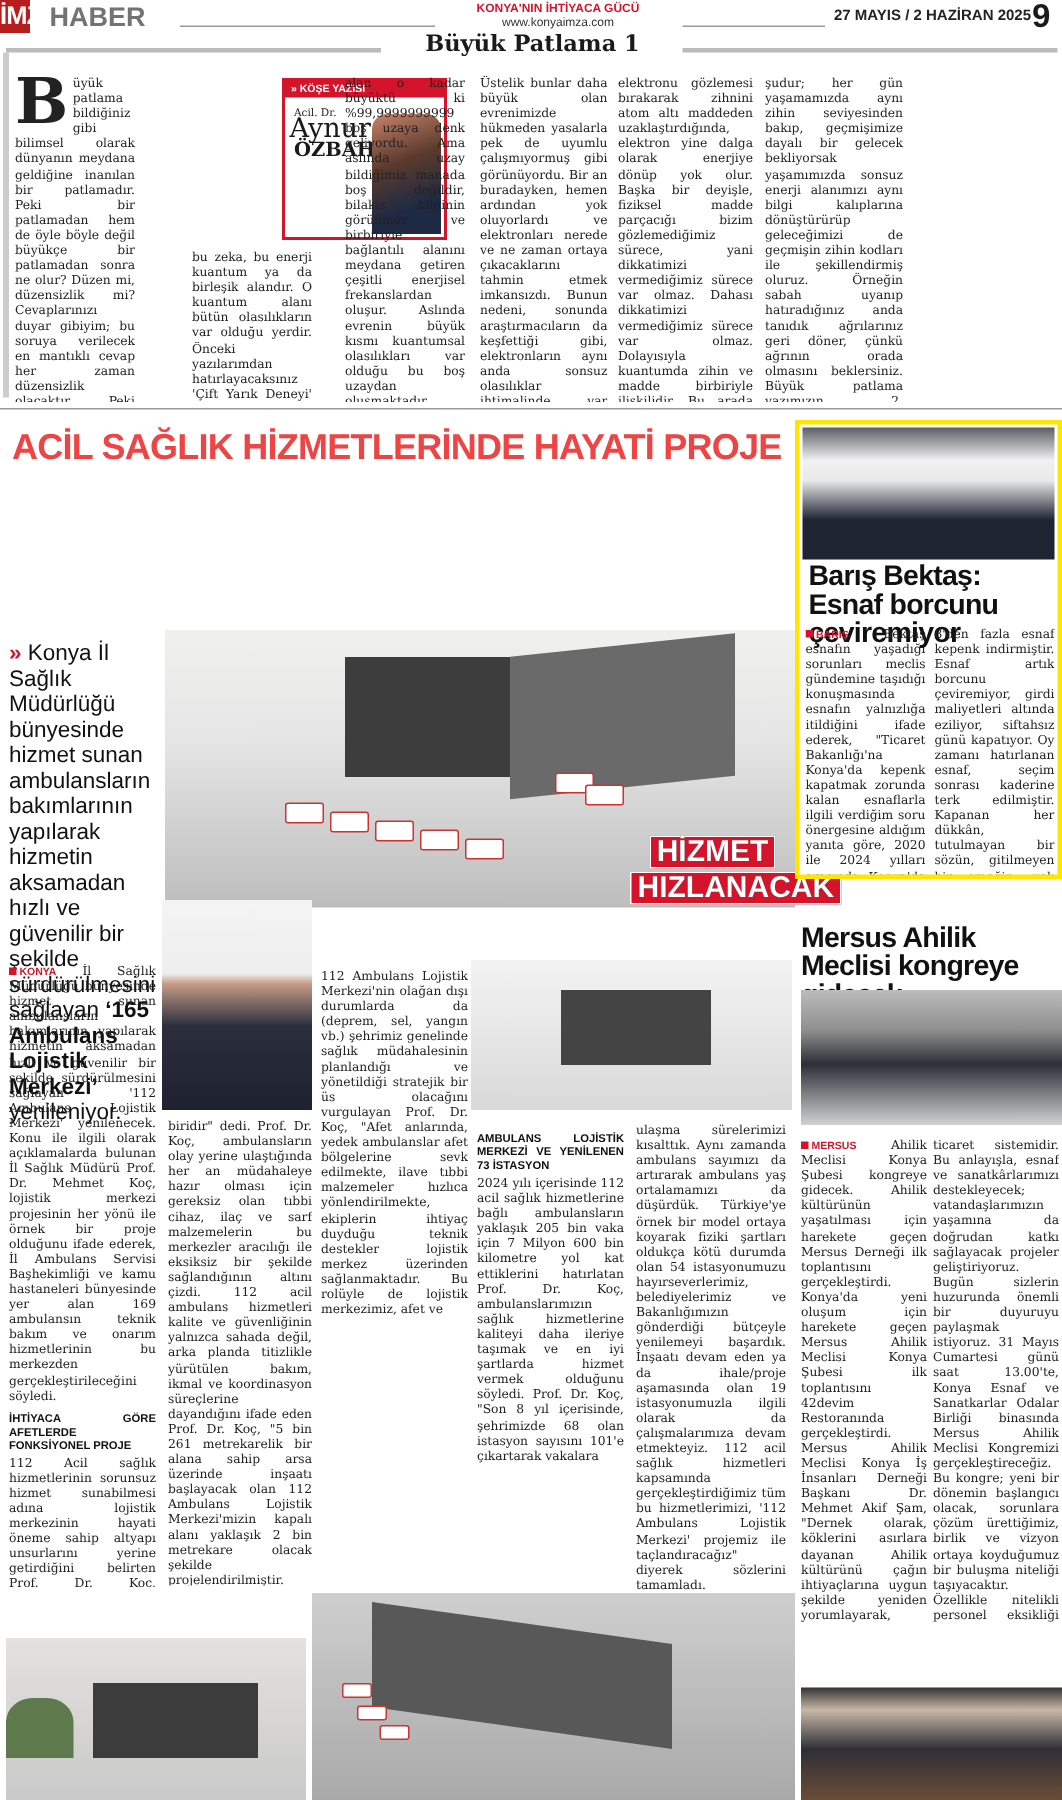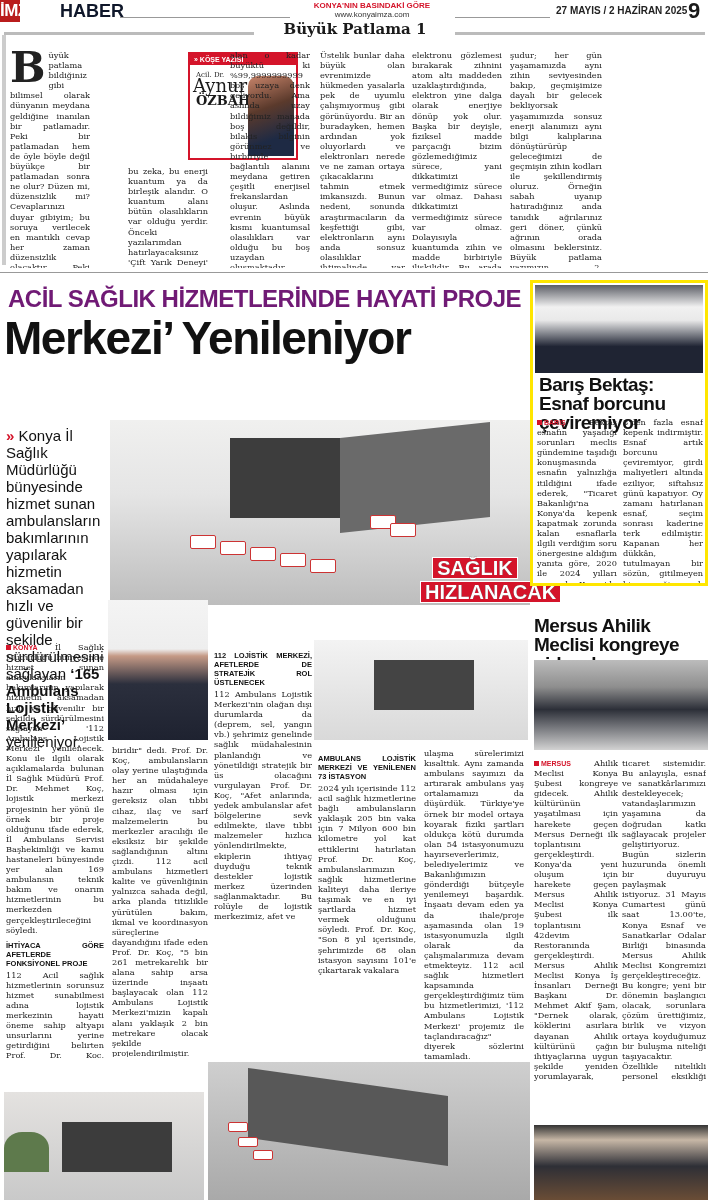--- a/index.html
+++ b/index.html
@@ -1,35 +1,35 @@
 <!DOCTYPE html>
 <html><head>
 <meta charset="utf-8">
 <style>
 *{box-sizing:border-box;margin:0;padding:0}
 body{width:708px;height:1200px;background:#fff;font-family:"DejaVu Serif",serif;color:#1a1a1a;position:relative;overflow:hidden}
 .abs{position:absolute}
 .masthead{left:0;top:0;width:708px;height:22px}
 .logo{left:0;top:0;width:20px;height:22px;background:#b91c1c;color:#fff;font:bold 17px "Liberation Sans",sans-serif;text-align:left;line-height:22px;letter-spacing:-0.5px}
-.haber{left:60px;top:1px;font:bold 18px "Liberation Sans",sans-serif;color:#0f172a}
+.haber{left:33px;top:1px;font:bold 18px "Liberation Sans",sans-serif;color:#737373}
 .slogan{left:292px;top:1px;width:160px;text-align:center;font:bold 8px "Liberation Sans",sans-serif;color:#d4142a}
 .site{left:292px;top:10px;width:160px;text-align:center;font:8px "Liberation Sans",sans-serif;color:#333}
 .date{left:556px;top:5px;font:bold 10px "Liberation Sans",sans-serif;color:#222}
 .pageno{left:688px;top:-2px;font:bold 22px "Liberation Sans",sans-serif}
 .hline{height:3px;background:#bbb}
 .sec-title{left:260px;top:20px;width:190px;text-align:center;font:bold 15px "DejaVu Serif",serif}
 .col{font-size:8.2px;line-height:10.1px;text-align:justify;color:#222;overflow:hidden}
 .dropcap{float:left;font:bold 42px "DejaVu Serif",serif;line-height:36px;margin-right:3px}
 .kose{left:188px;top:52px;width:110px;height:108px;border:2px solid #d4142a;background:#fff}
 .kose .band{background:#d4142a;color:#fff;font:bold 7px "Liberation Sans",sans-serif;padding:2px 4px}
 .kose .prof{font-size:7px;margin:6px 0 0 6px}
 .kose .name{font-size:18px;line-height:14px;margin-left:3px}
 .kose .sur{font:bold 13px "DejaVu Serif",serif;margin-left:6px}
 .portrait{background:linear-gradient(160deg,#c8846a,#5b3a2c 40%,#1e2a44 75%);border-radius:10px 10px 0 0}
-.kicker{left:8px;top:285px;font:bold 24px "Liberation Sans",sans-serif;letter-spacing:-0.5px;color:#701a75}
+.kicker{left:8px;top:285px;font:bold 24px "Liberation Sans",sans-serif;letter-spacing:-0.5px;color:#ef4444}
 .headline{left:4px;top:314px;width:520px;font:900 46px "Liberation Sans",sans-serif;line-height:48px;letter-spacing:-1.5px;color:#111}
 .lead{left:6px;top:427px;width:106px;font:15px "Liberation Sans",sans-serif;line-height:17px;color:#111}
 .lead .arr{color:#d4142a;font-weight:bold}
 .render{background:linear-gradient(180deg,#f0f0ef 0%,#e5e5e5 40%,#bdbdbd 100%)}
 .building{background:#555}
 .amb{background:#fff;border:1px solid #c33;border-radius:2px}
 .hizmet{left:420px;top:557px;width:110px;text-align:center;font:900 20px "Liberation Sans",sans-serif;line-height:20px;color:#fff;text-shadow:0 0 0 #000}
 .hizmet span{display:inline-block;background:#d4142a;padding:0 4px;margin-bottom:2px;border:1px solid #fff}
 .sidebar1{left:530px;top:280px;width:178px;height:306px;border:3px solid #ffe600;background:#fff}
 .sb-head{font:bold 19px "Liberation Sans",sans-serif;line-height:19px;letter-spacing:-0.5px;color:#111}
@@ -38,21 +38,21 @@
 .subhead{font:bold 7.5px "Liberation Sans",sans-serif;line-height:9px;color:#111;margin:6px 0 2px}
 .photo{background:linear-gradient(180deg,#8d8d8d,#4d4d4d)}
 </style>
 </head>
 <body>
 
 <div class="abs masthead">
   <div class="abs logo">İMZA</div>
   <div class="abs haber">HABER</div>
   <div class="abs hline" style="left:120px;top:17px;width:170px;height:1px;background:#999"></div>
-  <div class="abs slogan">KONYA'NIN BASINDAKİ GÖRE</div>
+  <div class="abs slogan">KONYA'NIN İHTİYACA GÜCÜ</div>
   <div class="abs site">www.konyaimza.com</div>
   <div class="abs hline" style="left:455px;top:17px;width:95px;height:1px;background:#999"></div>
   <div class="abs date">27 MAYIS / 2 HAZİRAN 2025</div>
   <div class="abs pageno">9</div>
 </div>
 
 <div class="abs hline" style="left:4px;top:32px;width:250px"></div>
 <div class="abs sec-title">Büyük Patlama 1</div>
 <div class="abs hline" style="left:455px;top:32px;width:250px"></div>
 <div class="abs" style="left:2px;top:35px;width:4px;height:230px;background:#ccc"></div>
@@ -71,21 +71,20 @@
 
 <div class="abs col" style="left:128px;top:166px;width:80px;height:102px">bu zeka, bu enerji kuantum ya da birleşik alandır. O kuantum alanı bütün olasılıkların var olduğu yerdir. Önceki yazılarımdan hatırlayacaksınız 'Çift Yarık Deneyi' ile bilim adamları klasik fizikte evrendeki her şeyin yapıtaşı olan atomların davranışını incelediği sırada bir biçimde 'atom altı parçacıklar' yani 'kuarklar' keşfetmişlerdi. Deneyde minicik elektronlarla karşılaştığında bu</div>
 <div class="abs col" style="left:230px;top:50px;width:80px;height:218px">alan o kadar büyüktü ki %99,9999999999 boş uzaya denk geliyordu. Ama aslında uzay bildiğimiz manada boş değildir, bilakis bilginin görünmez ve birbiriyle bağlantılı alanını meydana getiren çeşitli enerjisel frekanslardan oluşur. Aslında evrenin büyük kısmı kuantumsal olasılıkları var olduğu bu boş uzaydan oluşmaktadır. Fiziksel hiçbir şeyin olmadığı bu uçsuz bucaksız uzayda karşılaştığında madde ölçülemeyecek kadar küçük (10-12) bir bileşen olarak kalır. Fizikçiler çok geçmeden elektronların uçsuz bucaksız alanda çok kararsız bir şekilde hareket ettiğini keşfettiler.</div>
 <div class="abs col" style="left:320px;top:50px;width:85px;height:218px">Üstelik bunlar daha büyük olan evrenimizde hükmeden yasalarla pek de uyumlu çalışmıyormuş gibi görünüyordu. Bir an buradayken, hemen ardından yok oluyorlardı ve elektronları nerede ve ne zaman ortaya çıkacaklarını tahmin etmek imkansızdı. Bunun nedeni, sonunda araştırmacıların da keşfettiği gibi, elektronların aynı anda sonsuz olasılıklar ihtimalinde var olmasıdır. Sadece gözlemci maddesel bir şey aramak için dikkatini verdiğinde ya da odaklandığında, görünmez bilgi ve enerji alanı elektron olarak bildiğimiz bir parçacığa dönüşür. Buna 'dalga fonksiyonunun çöküşü' ya da 'kuantum olayı' denir. Fakat gözlemci başka yere bakıp</div>
 <div class="abs col" style="left:412px;top:50px;width:90px;height:218px">elektronu gözlemesi bırakarak zihnini atom altı maddeden uzaklaştırdığında, elektron yine dalga olarak enerjiye dönüp yok olur. Başka bir deyişle, fiziksel madde parçacığı bizim gözlemediğimiz sürece, yani dikkatimizi vermediğimiz sürece var olmaz. Dahası dikkatimizi vermediğimiz sürece var olmaz. Dolayısıyla kuantumda zihin ve madde birbiriyle ilişkilidir. Bu arada öznel bir işler olarak elektronu gözlemleyerek onu bilinçlendirmemiz gibi, bizi de sürekli gözlemleyerek üç boyutlu gerçekliğimizi düzenleyip şekle sokan nesnel bir evrensel bilinç bulunmaktadır. Yani bunun bizim için anlamı</div>
 <div class="abs col" style="left:510px;top:50px;width:92px;height:218px">şudur; her gün yaşamamızda aynı zihin seviyesinden bakıp, geçmişimize dayalı bir gelecek bekliyorsak yaşamımızda sonsuz enerji alanımızı aynı bilgi kalıplarına dönüştürürüp geleceğimizi de geçmişin zihin kodları ile şekillendirmiş oluruz. Örneğin sabah uyanıp hatıradığınız anda tanıdık ağrılarınız geri döner, çünkü ağrının orada olmasını beklersiniz. Büyük patlama yazımızın 2. bölümünde dikkatimizi fiziksel dünyadan ve çevreden uzaklaştırdığımızda peki neler olabilir? Bu konu ile devam edeceğiz. Dikkatleriniz evreninde sevgi, sağlık, mutluluk ve huzur sizi bulsun.</div>
 <div class="abs hline" style="left:0;top:272px;width:708px;height:1px;background:#999"></div>
 
 <div class="abs kicker">ACİL SAĞLIK HİZMETLERİNDE HAYATİ PROJE</div>
 <div class="abs headline">
-  <div>Merkezi’ Yenileniyor</div>
 </div>
 
 <div class="abs render" style="left:110px;top:420px;width:420px;height:185px">
   <div class="abs building" style="left:120px;top:18px;width:110px;height:80px;background:#3d3d3d"></div>
   <div class="abs building" style="left:230px;top:10px;width:150px;height:95px;background:#6a6a6a;transform:skewY(-6deg)"></div>
   <div class="abs" style="left:70px;top:95px;width:240px;height:60px">
     <div class="abs amb" style="left:10px;top:20px;width:26px;height:14px"></div>
     <div class="abs amb" style="left:40px;top:26px;width:26px;height:14px"></div>
     <div class="abs amb" style="left:70px;top:32px;width:26px;height:14px"></div>
     <div class="abs amb" style="left:100px;top:38px;width:26px;height:14px"></div>
@@ -93,35 +92,34 @@
     <div class="abs amb" style="left:190px;top:0px;width:26px;height:14px"></div>
     <div class="abs amb" style="left:210px;top:8px;width:26px;height:14px"></div>
   </div>
 </div>
 
 <div class="abs lead">
   <span class="arr">»</span> <span>Konya İl Sağlık Müdürlüğü bünyesinde hizmet sunan ambulansların bakımlarının yapılarak hizmetin aksamadan hızlı ve güvenilir bir şekilde sürdürülmesini sağlayan</span> <b>‘165 Ambulans Lojistik Merkezi’</b> <span>yenileniyor.</span>
 </div>
 
 <div class="abs hizmet">
-  <span>SAĞLIK</span><br><span>HIZLANACAK</span>
+  <span>HİZMET</span><br><span>HIZLANACAK</span>
 </div>
 
 <div class="abs photo" style="left:108px;top:600px;width:100px;height:140px;background:linear-gradient(180deg,#f4f4f4 0%,#eee 35%,#c59a86 40%,#2b2f3d 60%,#1e2230 100%)"></div>
 
 <div class="abs col" style="left:6px;top:642px;width:98px;height:416px">
   <span class="tag">KONYA</span> <span>İl Sağlık Müdürlüğü bünyesinde hizmet sunan ambulansların bakımlarının yapılarak hizmetin aksamadan hızlı ve güvenilir bir şekilde sürdürülmesini sağlayan '112 Ambulans Lojistik Merkezi' yenilenecek. Konu ile ilgili olarak açıklamalarda bulunan İl Sağlık Müdürü Prof. Dr. Mehmet Koç, lojistik merkezi projesinin her yönü ile örnek bir proje olduğunu ifade ederek, İl Ambulans Servisi Başhekimliği ve kamu hastaneleri bünyesinde yer alan 169 ambulansın teknik bakım ve onarım hizmetlerinin bu merkezden gerçekleştirileceğini söyledi.</span>
   <div class="subhead">İHTİYACA GÖRE AFETLERDE FONKSİYONEL PROJE</div>
   <span>112 Acil sağlık hizmetlerinin sorunsuz hizmet sunabilmesi adına lojistik merkezinin hayati öneme sahip altyapı unsurlarını yerine getirdiğini belirten Prof. Dr. Koç, "Ambulansların bakım ve onarımlarının yapılarak koordine edildiği, aynı zamanda malzeme ikmallerinin yapıldığı 112 Lojistik Merkezi, sistemin işlemesini sağlayan en temel yapılardan</span>
 </div>
 
 <div class="abs col" style="left:112px;top:745px;width:96px;height:312px">biridir" dedi. Prof. Dr. Koç, ambulansların olay yerine ulaştığında her an müdahaleye hazır olması için gereksiz olan tıbbi cihaz, ilaç ve sarf malzemelerin bu merkezler aracılığı ile eksiksiz bir şekilde sağlandığının altını çizdi. 112 acil ambulans hizmetleri kalite ve güvenliğinin yalnızca sahada değil, arka planda titizlikle yürütülen bakım, ikmal ve koordinasyon süreçlerine dayandığını ifade eden Prof. Dr. Koç, "5 bin 261 metrekarelik bir alana sahip arsa üzerinde inşaatı başlayacak olan 112 Ambulans Lojistik Merkezi'mizin kapalı alanı yaklaşık 2 bin metrekare olacak şekilde projelendirilmiştir. Yapılan istişareler neticesinde her türlü ihtiyaca cevap verecek, son derecede fonksiyonel bir proje ortaya</div>
 
 <div class="abs col" style="left:214px;top:645px;width:98px;height:412px">
-  <div class="subhead">112 LOJİSTİK MERKEZİ, AFETLERDE DE STRATEJİK ROL ÜSTLENECEK</div>
   <span>112 Ambulans Lojistik Merkezi'nin olağan dışı durumlarda da (deprem, sel, yangın vb.) şehrimiz genelinde sağlık müdahalesinin planlandığı ve yönetildiği stratejik bir üs olacağını vurgulayan Prof. Dr. Koç, "Afet anlarında, yedek ambulanslar afet bölgelerine sevk edilmekte, ilave tıbbi malzemeler hızlıca yönlendirilmekte, ekiplerin ihtiyaç duyduğu teknik destekler lojistik merkez üzerinden sağlanmaktadır. Bu rolüyle de lojistik merkezimiz, afet ve</span>
 </div>
 
 <div class="abs render" style="left:314px;top:640px;width:214px;height:100px;background:linear-gradient(180deg,#f3f3f3,#d9d9d9)">
   <div class="abs" style="left:60px;top:20px;width:100px;height:50px;background:#444"></div>
 </div>
 
 <div class="abs col" style="left:318px;top:748px;width:98px;height:312px">
   <div class="subhead">AMBULANS LOJİSTİK MERKEZİ VE YENİLENEN 73 İSTASYON</div>
   <span>2024 yılı içerisinde 112 acil sağlık hizmetlerine bağlı ambulansların yaklaşık 205 bin vaka için 7 Milyon 600 bin kilometre yol kat ettiklerini hatırlatan Prof. Dr. Koç, ambulanslarımızın sağlık hizmetlerine kaliteyi daha ileriye taşımak ve en iyi şartlarda hizmet vermek olduğunu söyledi. Prof. Dr. Koç, "Son 8 yıl içerisinde, şehrimizde 68 olan istasyon sayısını 101'e çıkartarak vakalara</span>

